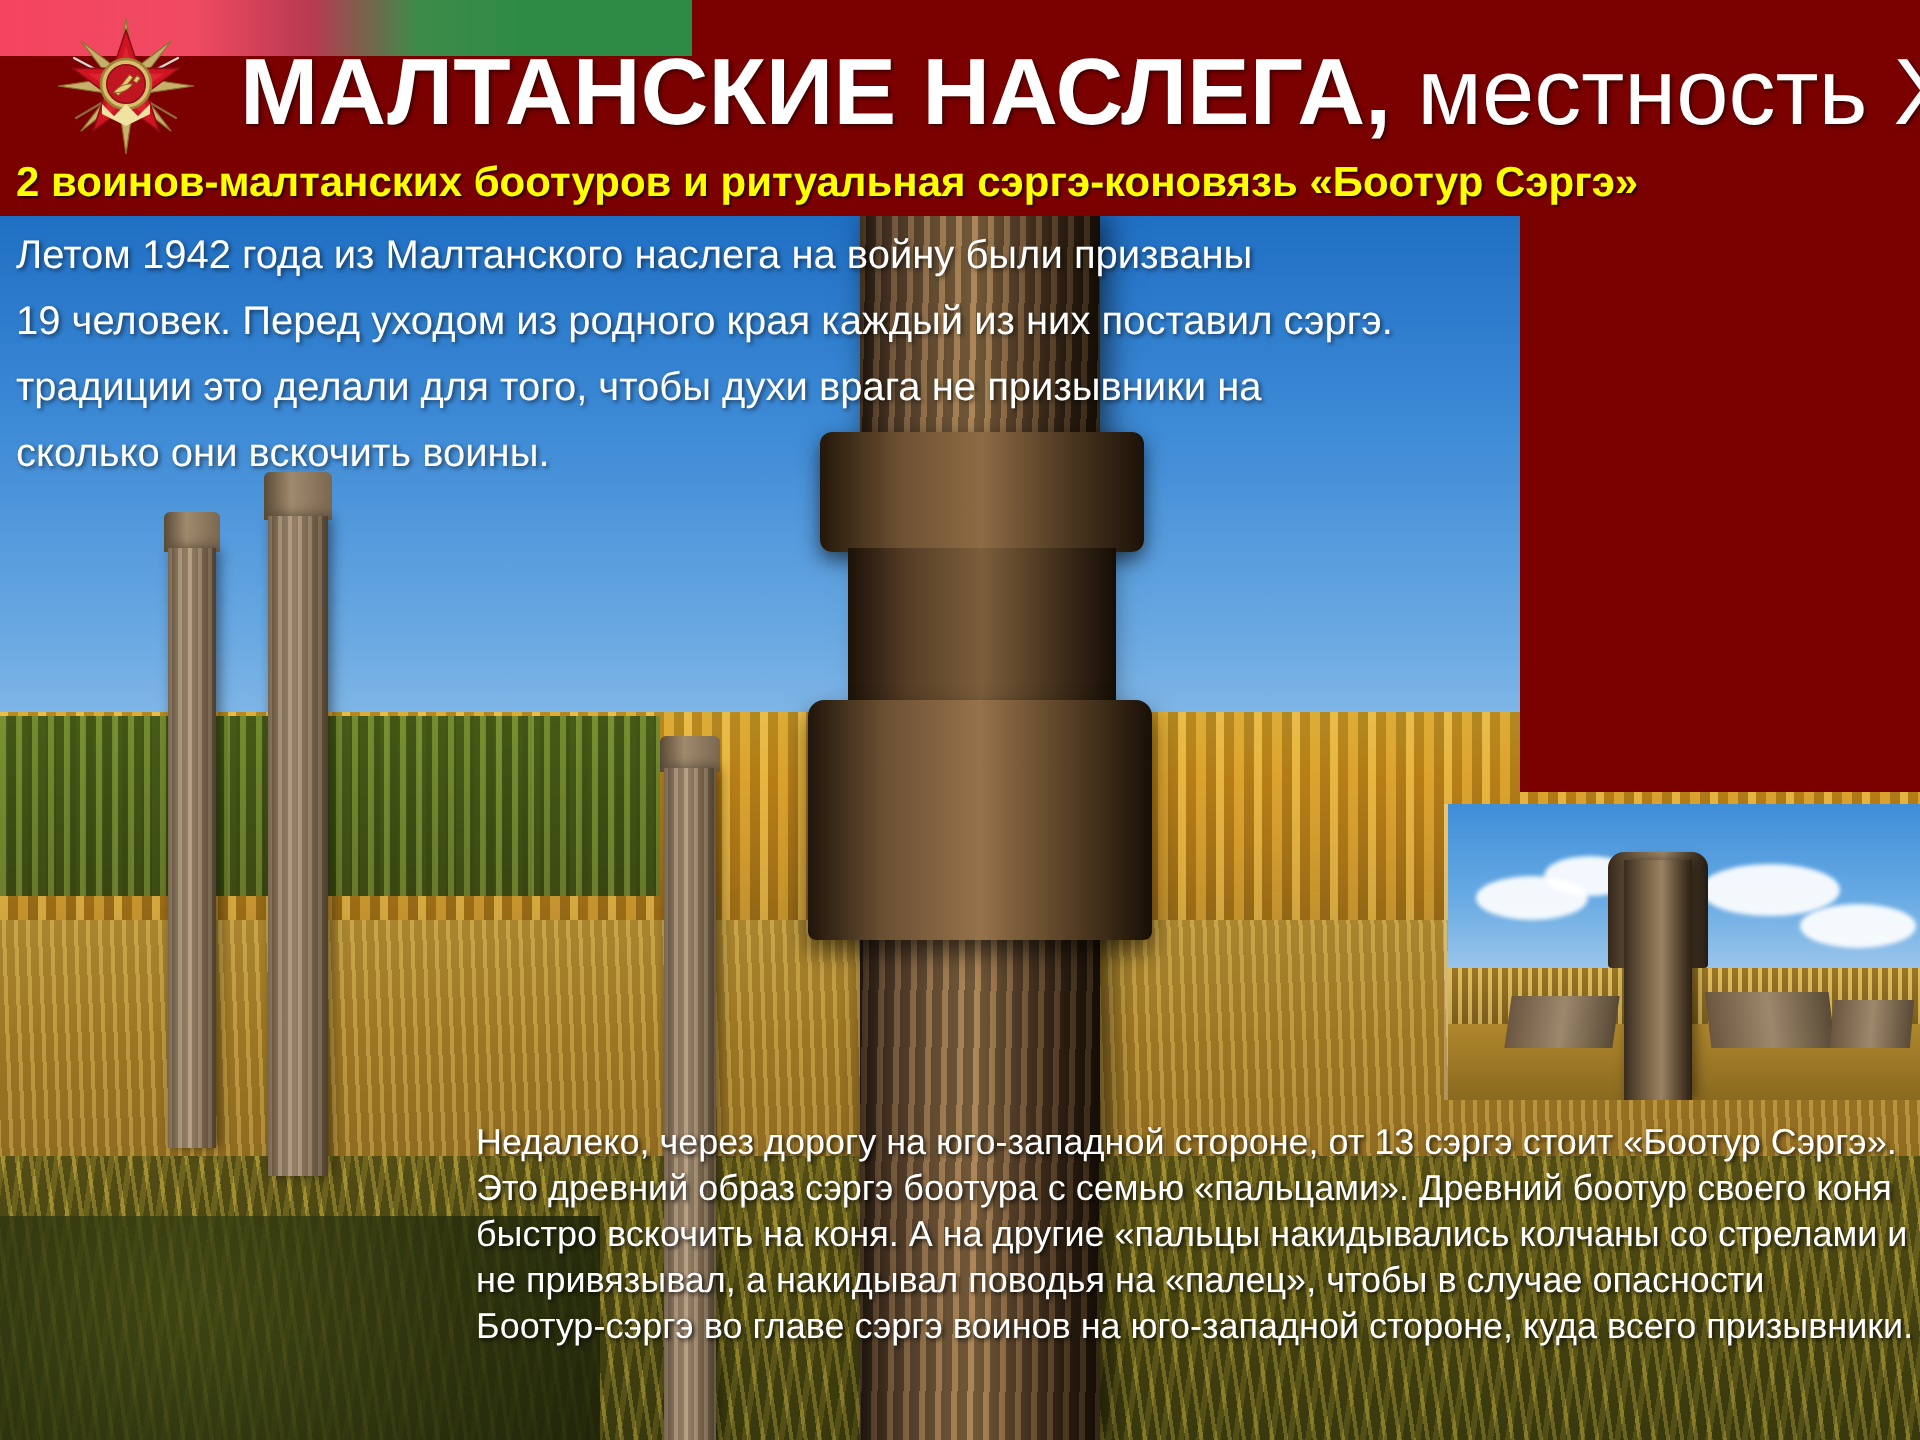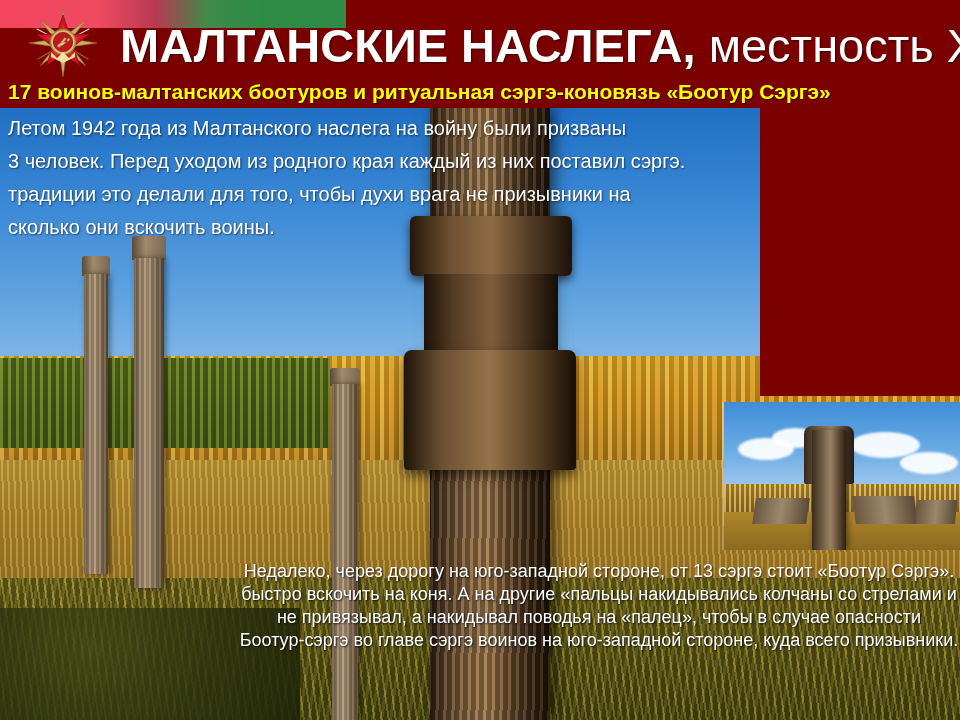--- a/index.html
+++ b/index.html
@@ -105,21 +105,21 @@
 
   
   .body-text{position:absolute;left:8px;top:112px;width:770px;
        color:#ffffff;font-size:20px;line-height:33px;
        text-shadow:1px 1px 2px rgba(0,0,0,.55);}
   .body-text .ln{white-space:nowrap;}
 
   
   .caption{position:absolute;left:238px;top:560px;width:722px;
        color:#ffffff;font-size:18px;line-height:23px;
-       text-shadow:1px 1px 2px rgba(0,0,0,.8);text-align:center;}
+       text-shadow:1px 1px 2px rgba(0,0,0,.8);}
   .caption .ln{white-space:nowrap;}
 </style>
 </head>
 <body>
 
 <div id="slide">
 
   <div class="photo-main">
     <div class="sky"></div>
     <div class="forest"></div>
@@ -197,30 +197,31 @@
             <polygon points="-12,9 -6,15 0,9 6,15 12,9 12,14 0,20 -12,14"></polygon>
           </g>
         </g>
       </svg>
     </div>
 
     <div class="title">
       <span class="strong">МАЛТАНСКИЕ НАСЛЕГА,</span><span class="light"> местность Холболоох</span>
     </div>
 
-    <div class="subtitle">17 воинов-малтанских боотуров и ритуальная сэргэ-коновязь «Боотур Сэргэ»</div>
+    <div class="subtitle">2 воинов-малтанских боотуров и ритуальная сэргэ-коновязь «Боотур Сэргэ»</div>
   </div>
 
   <div class="body-text">
     <div class="ln">Летом 1942 года из Малтанского наслега на войну были призваны</div>
-    <div class="ln">3 человек. Перед уходом из родного края каждый из них поставил сэргэ.</div>
+    <div class="ln">19 человек. Перед уходом из родного края каждый из них поставил сэргэ.</div>
     <div class="ln">традиции  это делали для того, чтобы духи врага не призывники на</div>
     <div class="ln">сколько они вскочить воины.</div>
   </div>
 
   <div class="caption">
     <div class="ln">Недалеко,  через дорогу на юго-западной стороне, от 13 сэргэ стоит «Боотур Сэргэ».</div>
+    <div class="ln"> Это древний образ сэргэ боотура с семью «пальцами». Древний боотур своего коня</div>
     <div class="ln">быстро вскочить на коня. А на другие «пальцы накидывались  колчаны со стрелами и</div>
     <div class="ln"> не привязывал, а накидывал поводья на   «палец», чтобы в случае опасности</div>
     <div class="ln">Боотур-сэргэ  во главе сэргэ воинов на юго-западной стороне, куда всего призывники.</div>
   </div>
 
 </div>
 
 </body></html>

